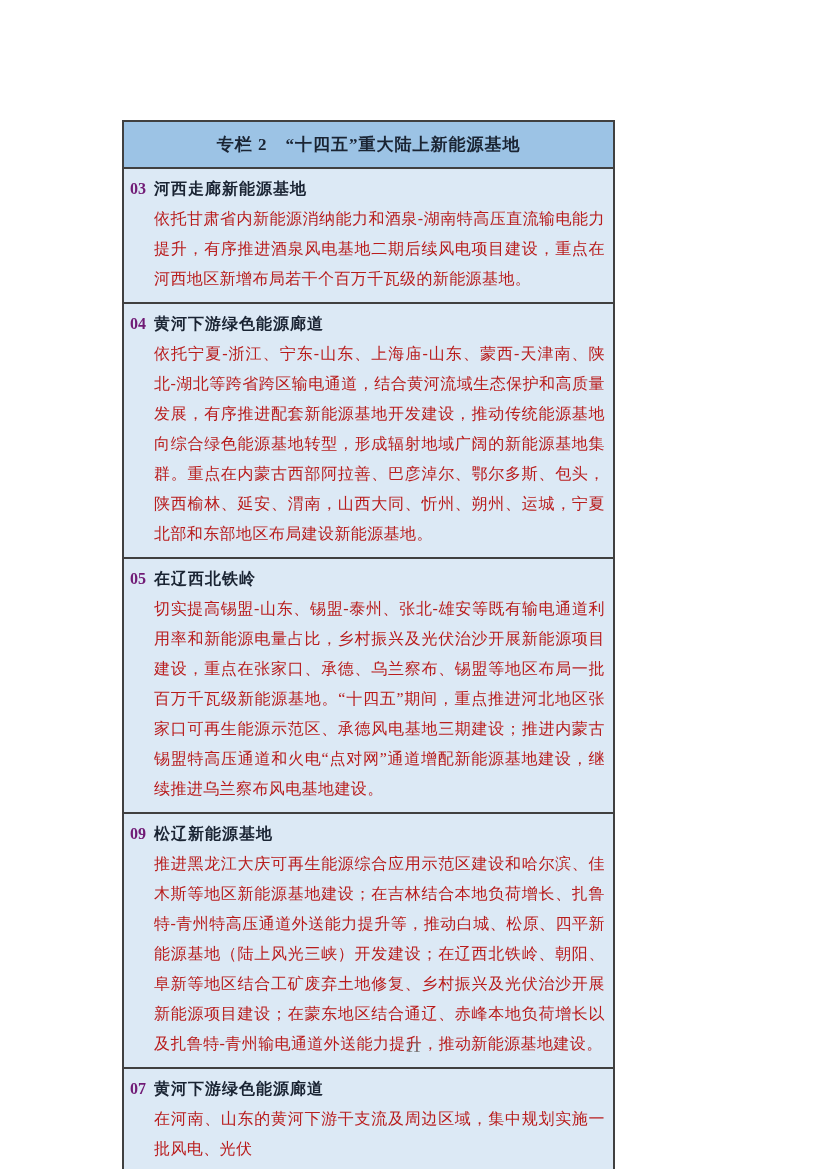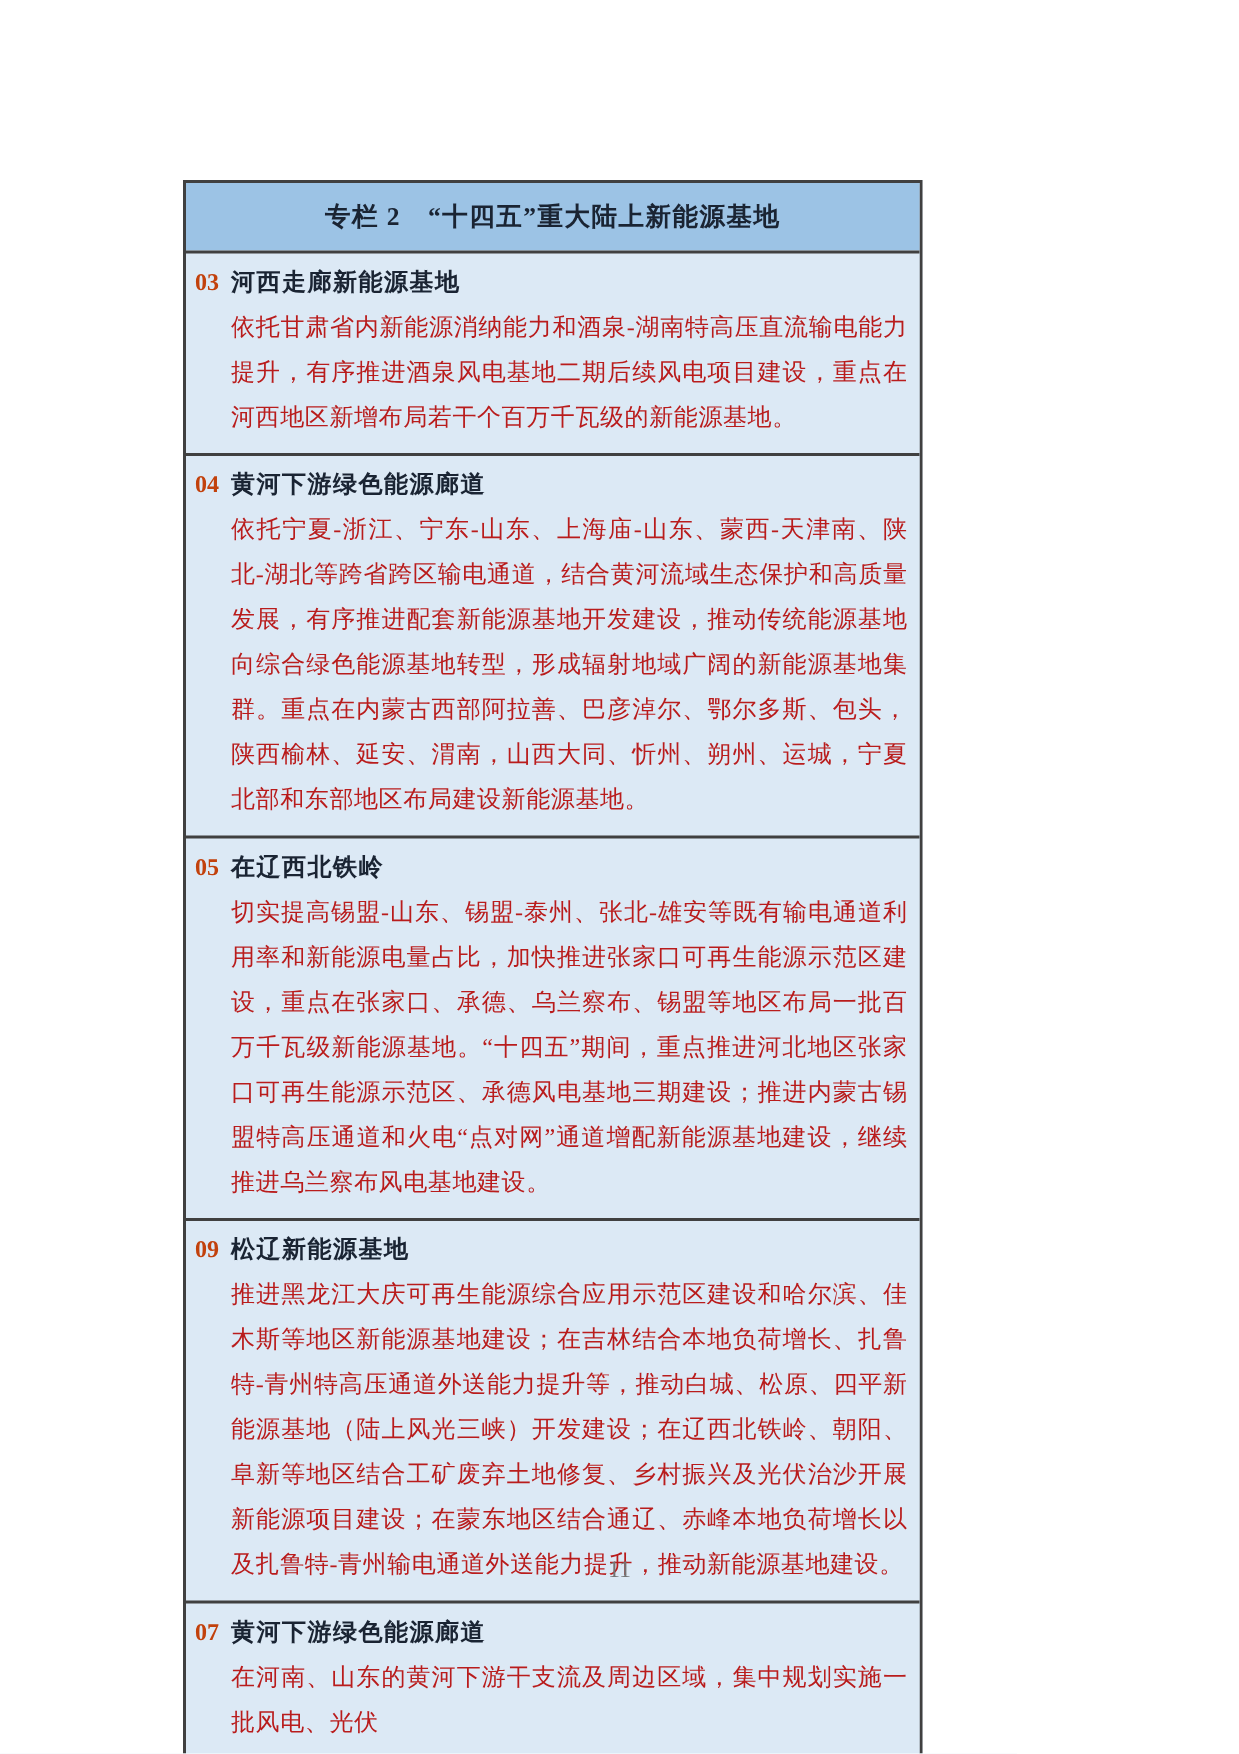--- a/index.html
+++ b/index.html
@@ -44,21 +44,21 @@
     align-items: baseline;
     color: #1a2433;
     font-weight: bold;
     font-size: 16px;
     line-height: 30px;
   }
   .sec-num {
     width: 24px;
     flex: 0 0 24px;
     font-weight: bold;
-    color: #c2410c;
+    color: #701a75;
   }
   .sec-title {
     letter-spacing: 1px;
   }
   .sec-body {
     margin: 0 0 0 24px;
     color: #b91c1c;
     font-size: 16px;
     line-height: 30px;
     text-align: justify;
@@ -99,21 +99,21 @@
         <span class="sec-title">黄河下游绿色能源廊道</span>
       </div>
       <p class="sec-body">依托宁夏-浙江、宁东-山东、上海庙-山东、蒙西-天津南、陕北-湖北等跨省跨区输电通道，结合黄河流域生态保护和高质量发展，有序推进配套新能源基地开发建设，推动传统能源基地向综合绿色能源基地转型，形成辐射地域广阔的新能源基地集群。重点在内蒙古西部阿拉善、巴彦淖尔、鄂尔多斯、包头，陕西榆林、延安、渭南，山西大同、忻州、朔州、运城，宁夏北部和东部地区布局建设新能源基地。</p>
     </div>
 
     <div class="section">
       <div class="sec-head">
         <span class="sec-num">05</span>
         <span class="sec-title">在辽西北铁岭</span>
       </div>
-      <p class="sec-body">切实提高锡盟-山东、锡盟-泰州、张北-雄安等既有输电通道利用率和新能源电量占比，加快推进张家口可再生能源示范区建设，重点在张家口、承德、乌兰察布、锡盟等地区布局一批百万千瓦级新能源基地。“十四五”期间，重点推进河北地区张家口可再生能源示范区、承德风电基地三期建设；推进内蒙古锡盟特高压通道和火电“点对网”通道增配新能源基地建设，继续推进乌兰察布风电基地建设。</p>
+      <p class="sec-body">切实提高锡盟-山东、锡盟-泰州、张北-雄安等既有输电通道利用率和新能源电量占比，乡村振兴及光伏治沙开展新能源项目建设，重点在张家口、承德、乌兰察布、锡盟等地区布局一批百万千瓦级新能源基地。“十四五”期间，重点推进河北地区张家口可再生能源示范区、承德风电基地三期建设；推进内蒙古锡盟特高压通道和火电“点对网”通道增配新能源基地建设，继续推进乌兰察布风电基地建设。</p>
     </div>
 
     <div class="section">
       <div class="sec-head">
         <span class="sec-num">09</span>
         <span class="sec-title">松辽新能源基地</span>
       </div>
       <p class="sec-body">推进黑龙江大庆可再生能源综合应用示范区建设和哈尔滨、佳木斯等地区新能源基地建设；在吉林结合本地负荷增长、扎鲁特-青州特高压通道外送能力提升等，推动白城、松原、四平新能源基地（陆上风光三峡）开发建设；在辽西北铁岭、朝阳、阜新等地区结合工矿废弃土地修复、乡村振兴及光伏治沙开展新能源项目建设；在蒙东地区结合通辽、赤峰本地负荷增长以及扎鲁特-青州输电通道外送能力提升，推动新能源基地建设。</p>
     </div>
 

